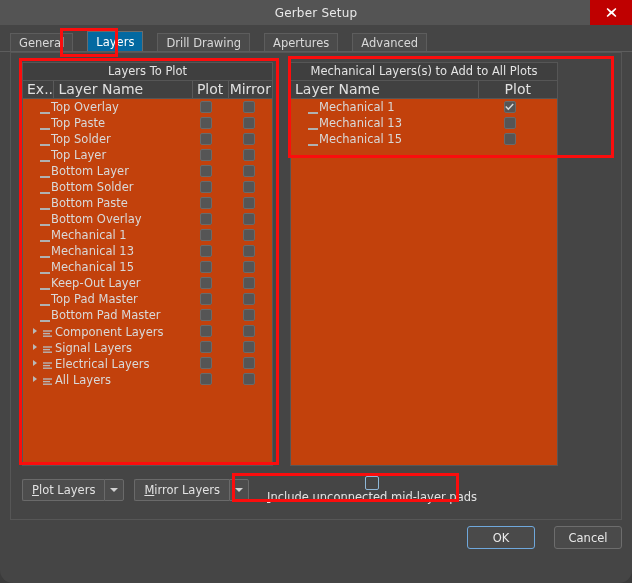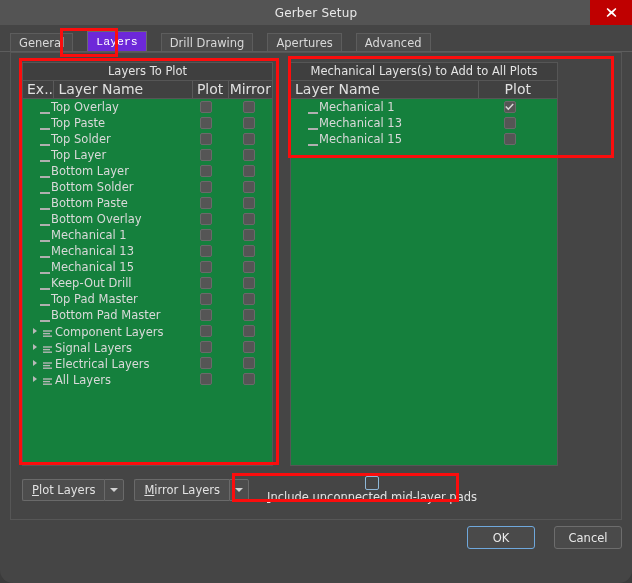--- a/index.html
+++ b/index.html
@@ -68,26 +68,25 @@
     padding: 0 8px;
     background: #4b4b4b;
     border: 1px solid #5d5d5d;
     border-bottom: none;
     color: #d9d9d9;
     font-size: 11.5px;
     cursor: pointer;
     white-space: nowrap;
   }
   .tab.active {
-    background: #6d28d9;
+    background: #0369a1;
     color: #ffffff;
     border-color: #6b6b6b;
     height: 20px;
     line-height: 20px;
-    font-family: Liberation Mono, monospace;
   }
   .tabstrip::after {
     content: "";
     position: absolute;
     left: -10px;
     right: 0;
     bottom: 0;
     height: 1px;
     background: #5d5d5d;
   }
@@ -99,21 +98,21 @@
     top: 52px;
     width: 612px;
     height: 468px;
     border: 1px solid #565656;
     background: #454545;
     box-sizing: border-box;
   }
 
   .panel {
     position: absolute;
-    background: #15803d;
+    background: #c2410c;
     border: 1px solid #565656;
     box-sizing: border-box;
     overflow: hidden;
   }
   #panel-left  { left: 11px;  top: 9px; width: 251px; height: 404px; }
   #panel-right { left: 279px; top: 9px; width: 268px; height: 404px; }
 
   .panel-title {
     height: 17px;
     line-height: 17px;
@@ -525,21 +524,21 @@
             <div class="cell-chk mirror">
               <div class="chk"></div>
             </div>
           </div>
           <div class="row">
             <div class="cell-tree">
               <div class="tree-indent"></div>
               <div class="glyph-dash">
                 <b></b>
               </div>
-              <span class="layer-label">Keep-Out Drill</span>
+              <span class="layer-label">Keep-Out Layer</span>
             </div>
             <div class="cell-chk plot">
               <div class="chk"></div>
             </div>
             <div class="cell-chk mirror">
               <div class="chk"></div>
             </div>
           </div>
           <div class="row">
             <div class="cell-tree">

